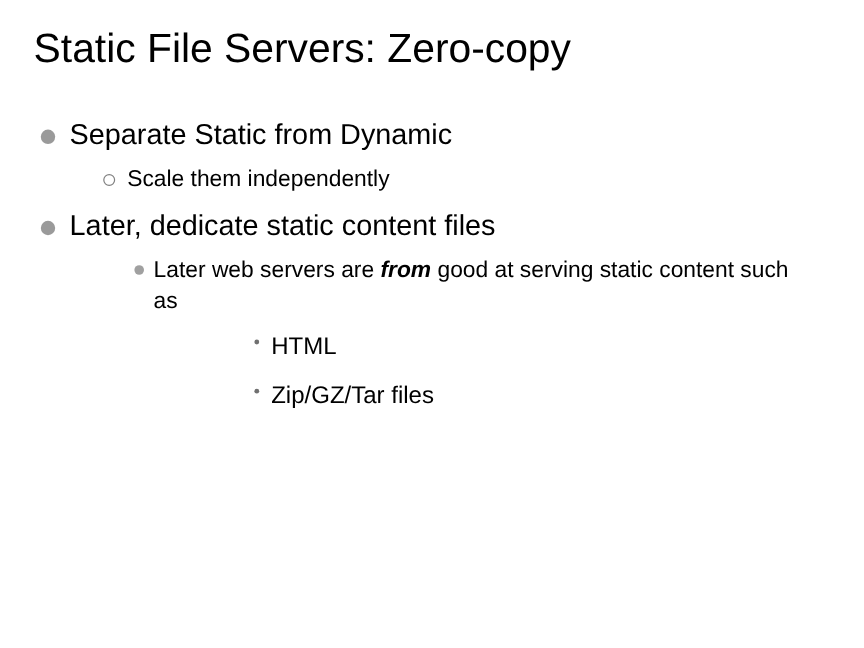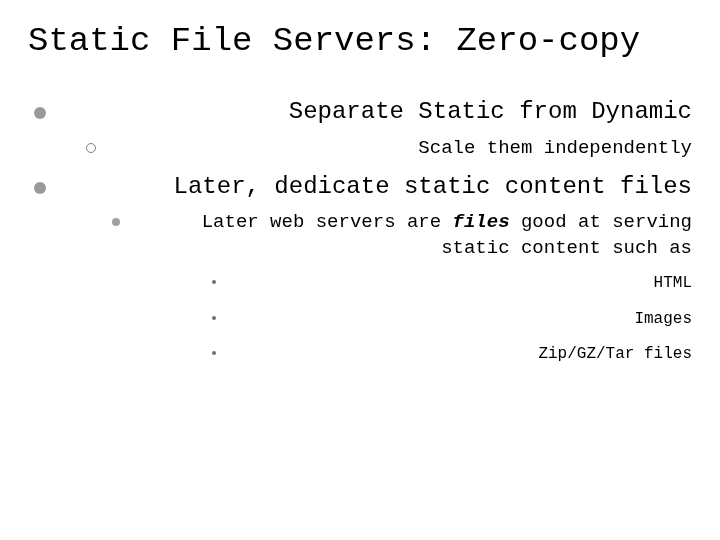--- a/index.html
+++ b/index.html
@@ -10,34 +10,32 @@
     background: #ffffff;
     font-family: Arial, Helvetica, sans-serif;
     color: #000000;
     overflow: hidden;
   }
   .slide {
     position: relative;
     width: 720px;
     height: 540px;
     box-sizing: border-box;
-    padding: 22px 28px 0 28px;
-    font-family: Liberation Mono, monospace;
+    padding: 22px 38px 0 28px;
   }
   .title {
     font-size: 34px;
     font-weight: 400;
     letter-spacing: 0px;
     margin: 0 0 38px 0;
   }
   ul {
     list-style: none;
     margin: 0;
     padding: 0;
-    text-align: right;
   }
   
   .lvl1 > li {
     position: relative;
     padding-left: 30px;
     font-size: 24px;
     margin-bottom: 14px;
   }
   .lvl1 > li::before {
     content: "";
@@ -91,21 +89,21 @@
     border-radius: 50%;
     background: #a0a0a0;
   }
   
   .lvl4 {
     margin-top: 12px;
   }
   .lvl4 > li {
     position: relative;
     padding-left: 98px;
-    font-size: 16px;
+    font-size: 20px;
     margin-bottom: 14px;
   }
   .lvl4 > li::before {
     content: "";
     position: absolute;
     left: 84px;
     top: 7px;
     width: 4px;
     height: 4px;
     border-radius: 50%;
@@ -131,27 +129,24 @@
         <li>
           <span>Scale them independently</span>
         </li>
       </ul>
     </li>
 
     <li>
       <span>Later, dedicate static content files</span>
       <ul class="lvl3">
         <li>
-          <span>Later web servers are </span><span class="vital">files</span><span> good at serving static content such as</span>
+          <span>Later web servers are </span><span class="vital">from</span><span> good at serving static content such as</span>
           <ul class="lvl4">
             <li>
               <span>HTML</span>
-            </li>
-            <li>
-              <span>Images</span>
             </li>
             <li>
               <span>Zip/GZ/Tar files</span>
             </li>
           </ul>
         </li>
       </ul>
     </li>
 
   </ul>

